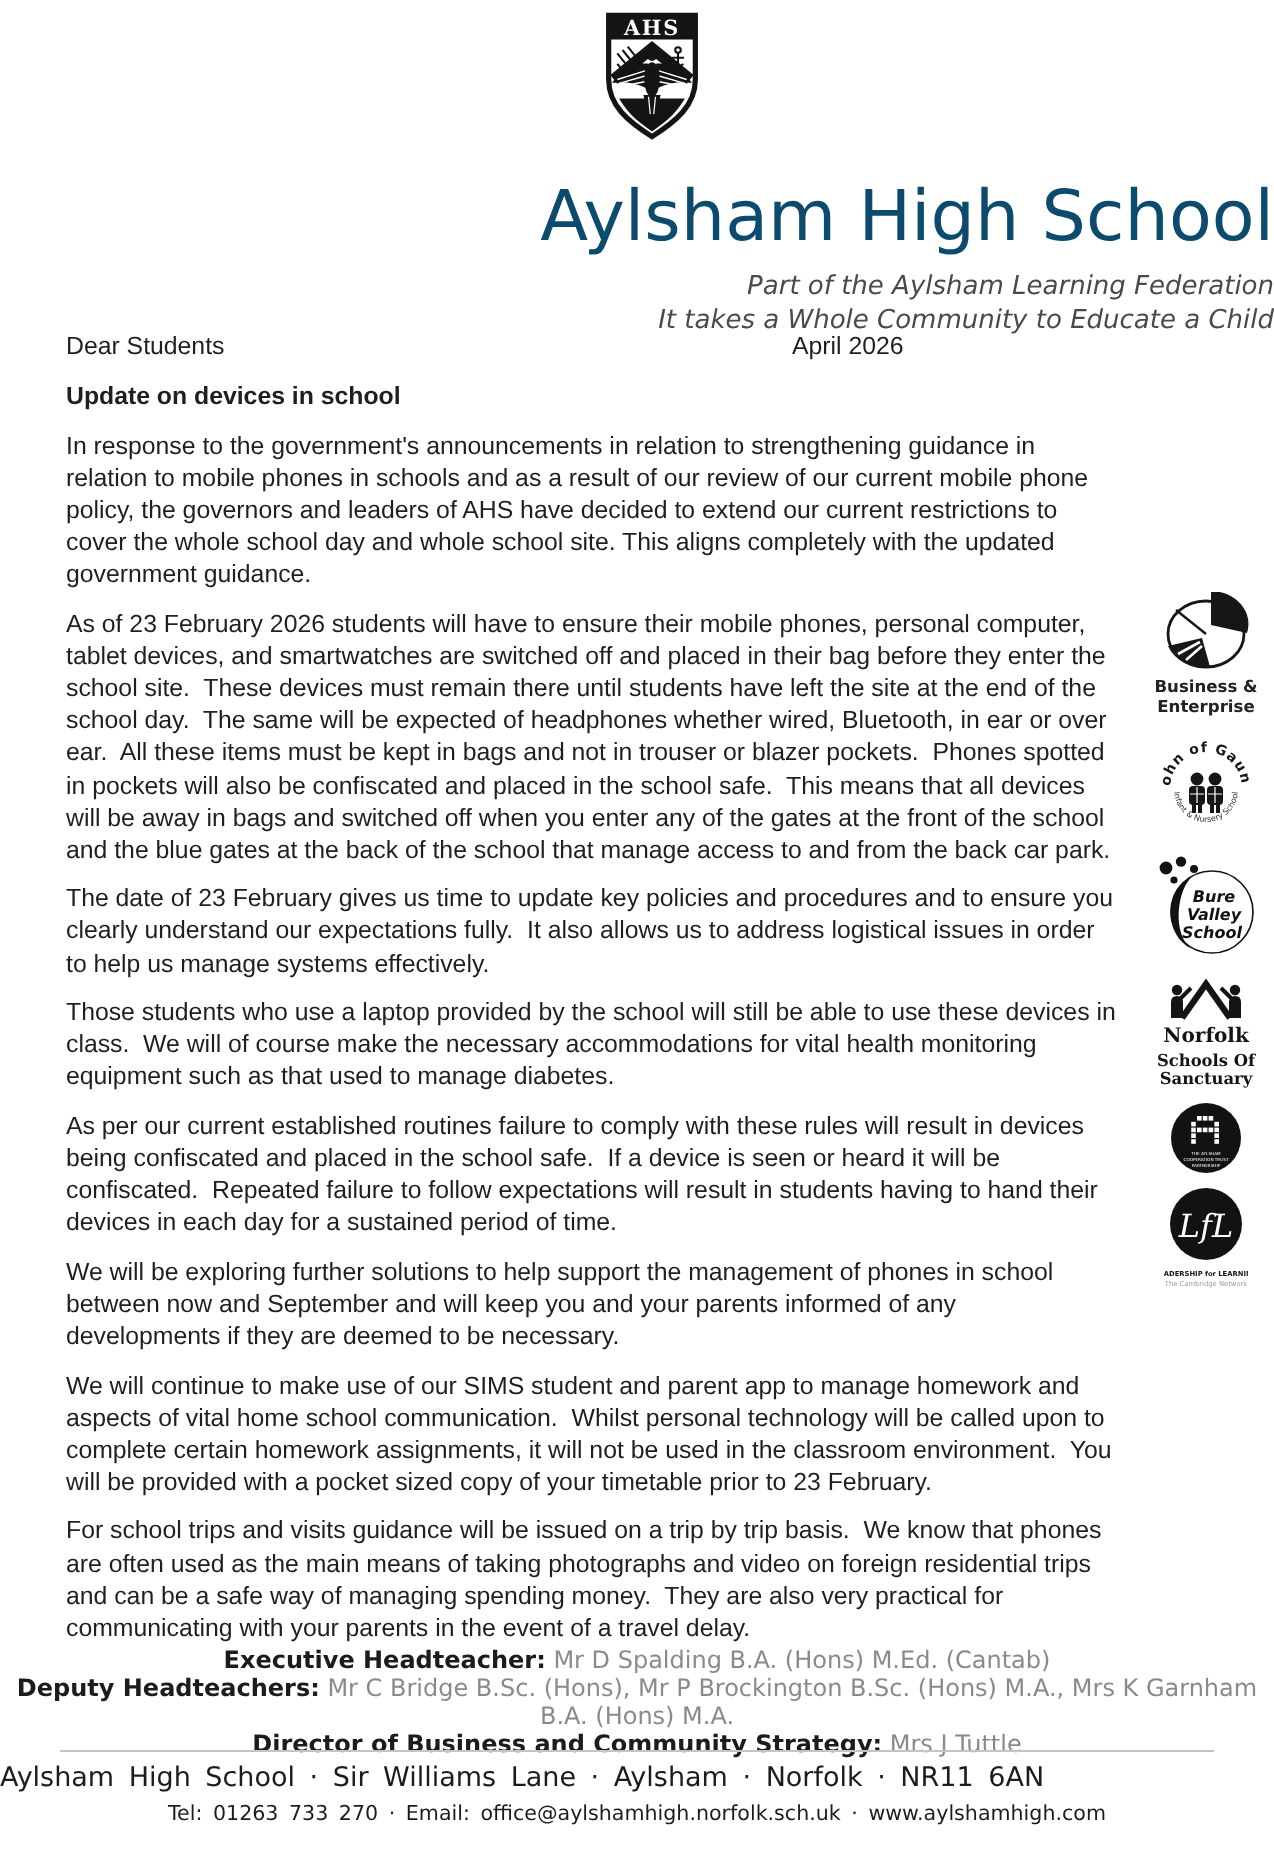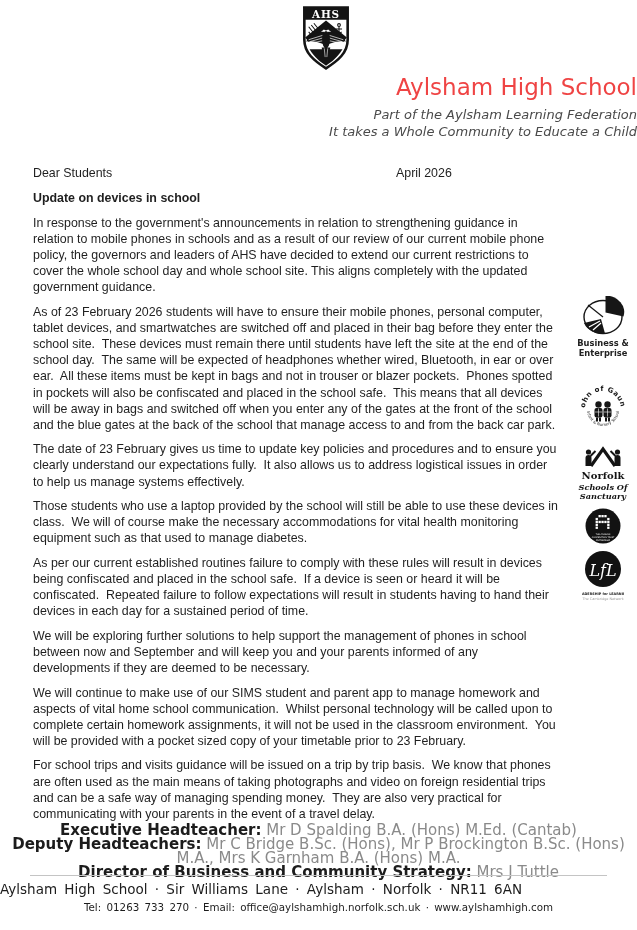--- a/index.html
+++ b/index.html
@@ -2,45 +2,45 @@
 <html><head>
 <meta charset="utf-8">
 <style>
   html,body{margin:0;padding:0;background:#fff;}
   .page{position:relative;width:637px;height:930px;background:#fff;overflow:hidden;
         font-family:"Liberation Sans",sans-serif;color:#1f1f1f;}
 
   
   .header{position:absolute;top:5px;left:0;width:100%;padding-left:14px;box-sizing:border-box;text-align:right;}
   .crest{display:block;margin:0 auto;}
-  .school-name{font-family:"DejaVu Sans",sans-serif;font-weight:normal;font-size:23px;
-               color:#ef4444;margin:3px 0 7px;}
+  .school-name{font-family:"DejaVu Sans",sans-serif;font-weight:normal;font-size:35px;
+               color:#0c4a6e;margin:18px 0 7px;}
   .tagline{font-family:"DejaVu Sans",sans-serif;font-style:italic;font-size:13px;
            line-height:16.5px;color:#4a4a4a;}
 
   
   .body-col{position:absolute;left:33px;top:165px;width:525px;font-size:12.4px;line-height:16.1px;}
   .salutation-row{position:relative;height:17px;margin-bottom:8px;}
   .date{position:absolute;left:363px;top:0;}
   .subject{font-weight:bold;margin:0 0 9px;}
   .body-col p{margin:0 0 8.5px;white-space:pre-wrap;}
 
   
   .sidebar{position:absolute;left:571px;top:296px;width:64px;display:flex;flex-direction:column;align-items:center;}
   .logo-block{display:flex;flex-direction:column;align-items:center;text-align:center;}
   .logo-caption{font-family:"DejaVu Sans",sans-serif;font-weight:bold;font-size:8.3px;
                 line-height:9.5px;color:#222;margin-top:3px;}
-  .lb1{margin-bottom:26px;justify-content:center;} .lb2{margin-bottom:13px;} .lb3{margin-bottom:8px;}
+  .lb1{margin-bottom:11px;justify-content:center;} .lb2{margin-bottom:13px;} .lb3{margin-bottom:8px;}
   .lb4{margin-bottom:7px;} .lb5{margin-bottom:6px;}
   .nss-title{font-family:"DejaVu Serif",serif;font-weight:bold;font-size:10px;line-height:13.5px;color:#141414;margin-top:2px;}
-  .nss-sub{font-family:"DejaVu Serif",serif;font-weight:bold;font-size:8.2px;line-height:9px;color:#141414;font-style:italic;}
+  .nss-sub{font-family:"DejaVu Serif",serif;font-weight:bold;font-size:8.2px;line-height:9px;color:#141414;}
 
   
   .signatories{position:absolute;top:823px;left:0;width:100%;text-align:center;
-               font-family:"DejaVu Sans",sans-serif;font-size:15px;line-height:14px;color:#8a8a8a;}
+               font-family:"DejaVu Sans",sans-serif;font-size:12px;line-height:14px;color:#8a8a8a;}
   .sig-label{font-weight:bold;color:#1c1c1c;}
   .rule{position:absolute;top:875px;left:30px;right:30px;border-top:1px solid #c4c4c4;}
   .address{position:absolute;top:881px;left:0;width:100%;text-align:left;
            font-family:"DejaVu Sans",sans-serif;font-size:13.5px;color:#1c1c1c;word-spacing:3px;}
   .contact{position:absolute;top:901px;left:0;width:100%;text-align:center;
            font-family:"DejaVu Sans",sans-serif;font-size:10.3px;color:#1c1c1c;word-spacing:2px;}
 </style>
 </head>
 <body>
 
@@ -125,20 +125,37 @@
           <rect x="25" y="33.5" width="2" height="4"></rect>
             <rect x="28" y="33.5" width="2" height="4"></rect>
         </g>
         <path d="M15,28 h7 M18.5,24.5 v8 M24,28 h7 M27.5,24.5 v8" stroke="#fff" stroke-width="0.6"></path>
         <text font-family="DejaVu Sans, sans-serif" font-size="4" fill="#333">
           <textPath href="#gb" startOffset="50%" text-anchor="middle">Infant &amp; Nursery School</textPath>
         </text>
       </svg>
     </div>
 
+    <div class="logo-block lb3">
+      <svg width="50" height="50" viewBox="0 0 50 50">
+        <g fill="#121212">
+          <circle cx="5" cy="6" r="3.2"></circle>
+            <circle cx="12.5" cy="2.8" r="2.6"></circle>
+          <circle cx="19" cy="6.5" r="2"></circle>
+            <circle cx="9" cy="12" r="1.8"></circle>
+        </g>
+        <circle cx="28" cy="28" r="20.5" fill="#fff" stroke="#121212" stroke-width="0.8"></circle>
+        <path d="M19,9.5 C10,16 8,40 18,46.5 C4,40 3,16 19,9.5 Z" fill="#121212"></path>
+        <g font-family="DejaVu Sans, sans-serif" font-weight="bold" font-style="italic" font-size="8" fill="#121212" text-anchor="middle">
+          <text x="29" y="23">Bure</text>
+          <text x="29" y="32">Valley</text>
+          <text x="28" y="41">School</text>
+        </g>
+      </svg>
+    </div>
 
     <div class="logo-block lb4">
       <svg width="40" height="24" viewBox="0 0 40 24">
         <path d="M8,23 L20,6 L32,23" stroke="#141414" stroke-width="3.2" fill="none"></path>
         <g fill="#141414" stroke="#141414">
           <circle cx="5.5" cy="9" r="2.6" stroke="none"></circle>
           <path d="M2.5,23 V15 Q2.5,12 5.5,12 Q8.5,12 8.5,15 V23 Z" stroke="none"></path>
           <path d="M7.5,13 L12.5,8" stroke-width="2" fill="none"></path>
           <circle cx="34.5" cy="9" r="2.6" stroke="none"></circle>
           <path d="M31.5,23 V15 Q31.5,12 34.5,12 Q37.5,12 37.5,15 V23 Z" stroke="none"></path>

